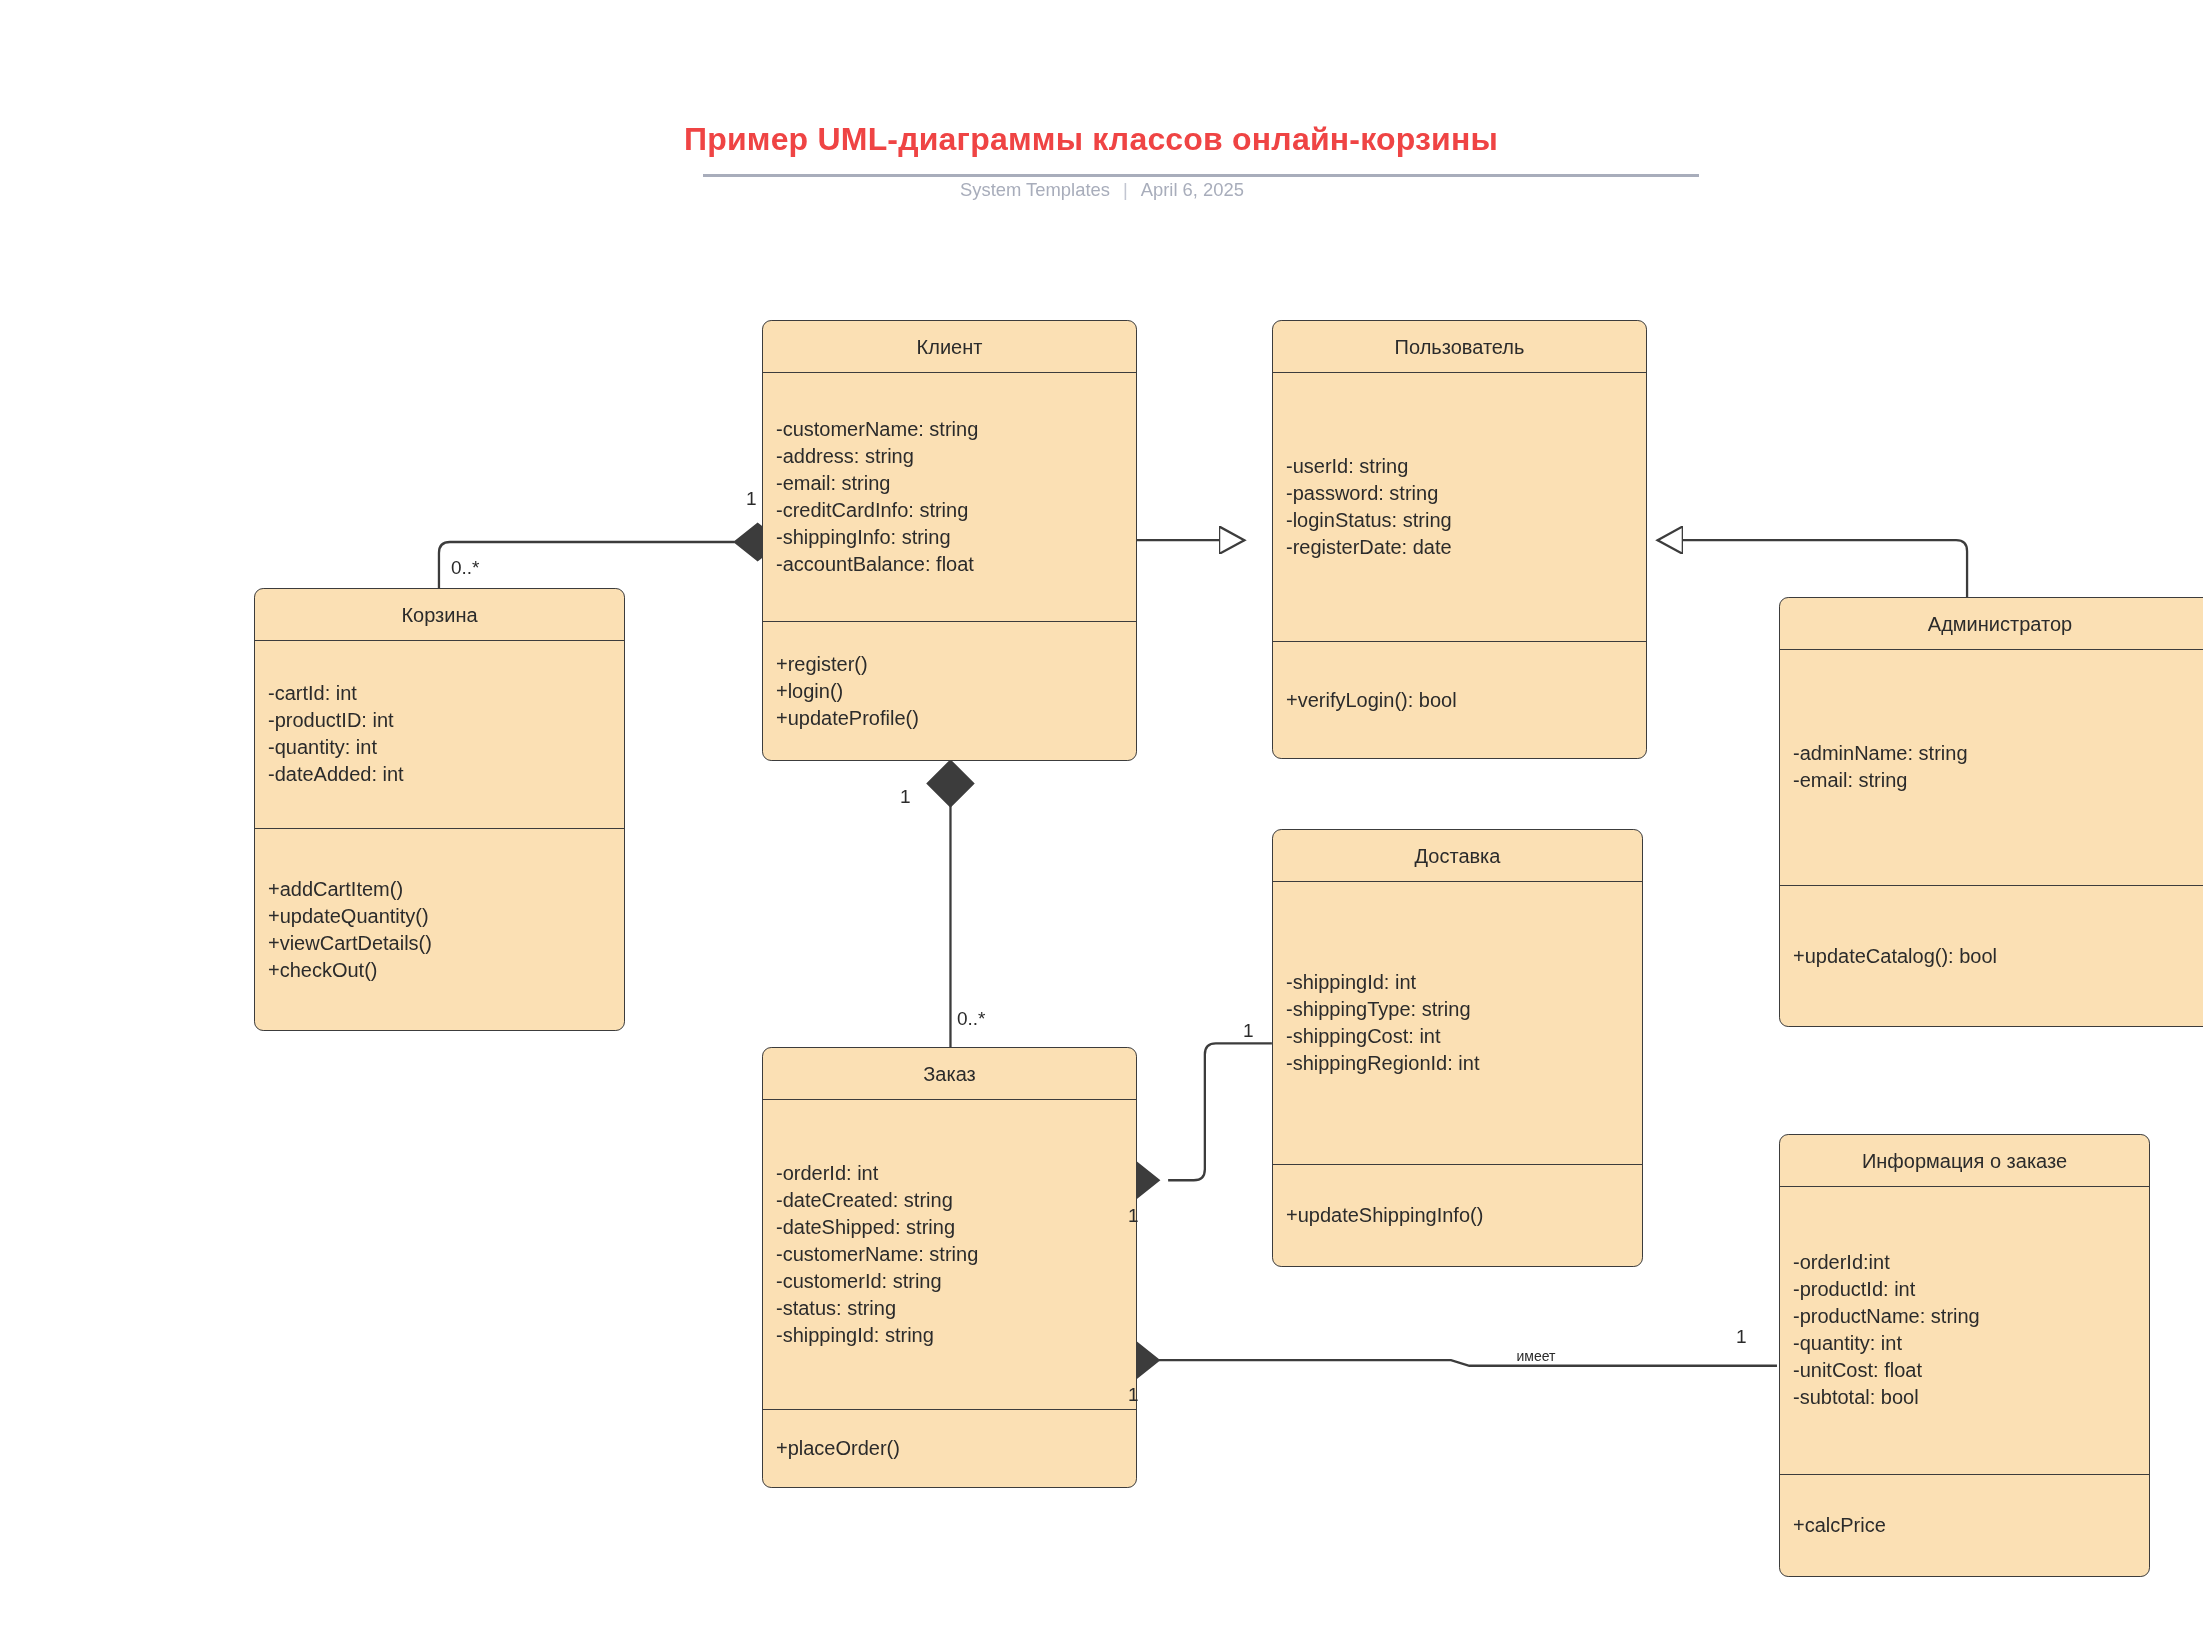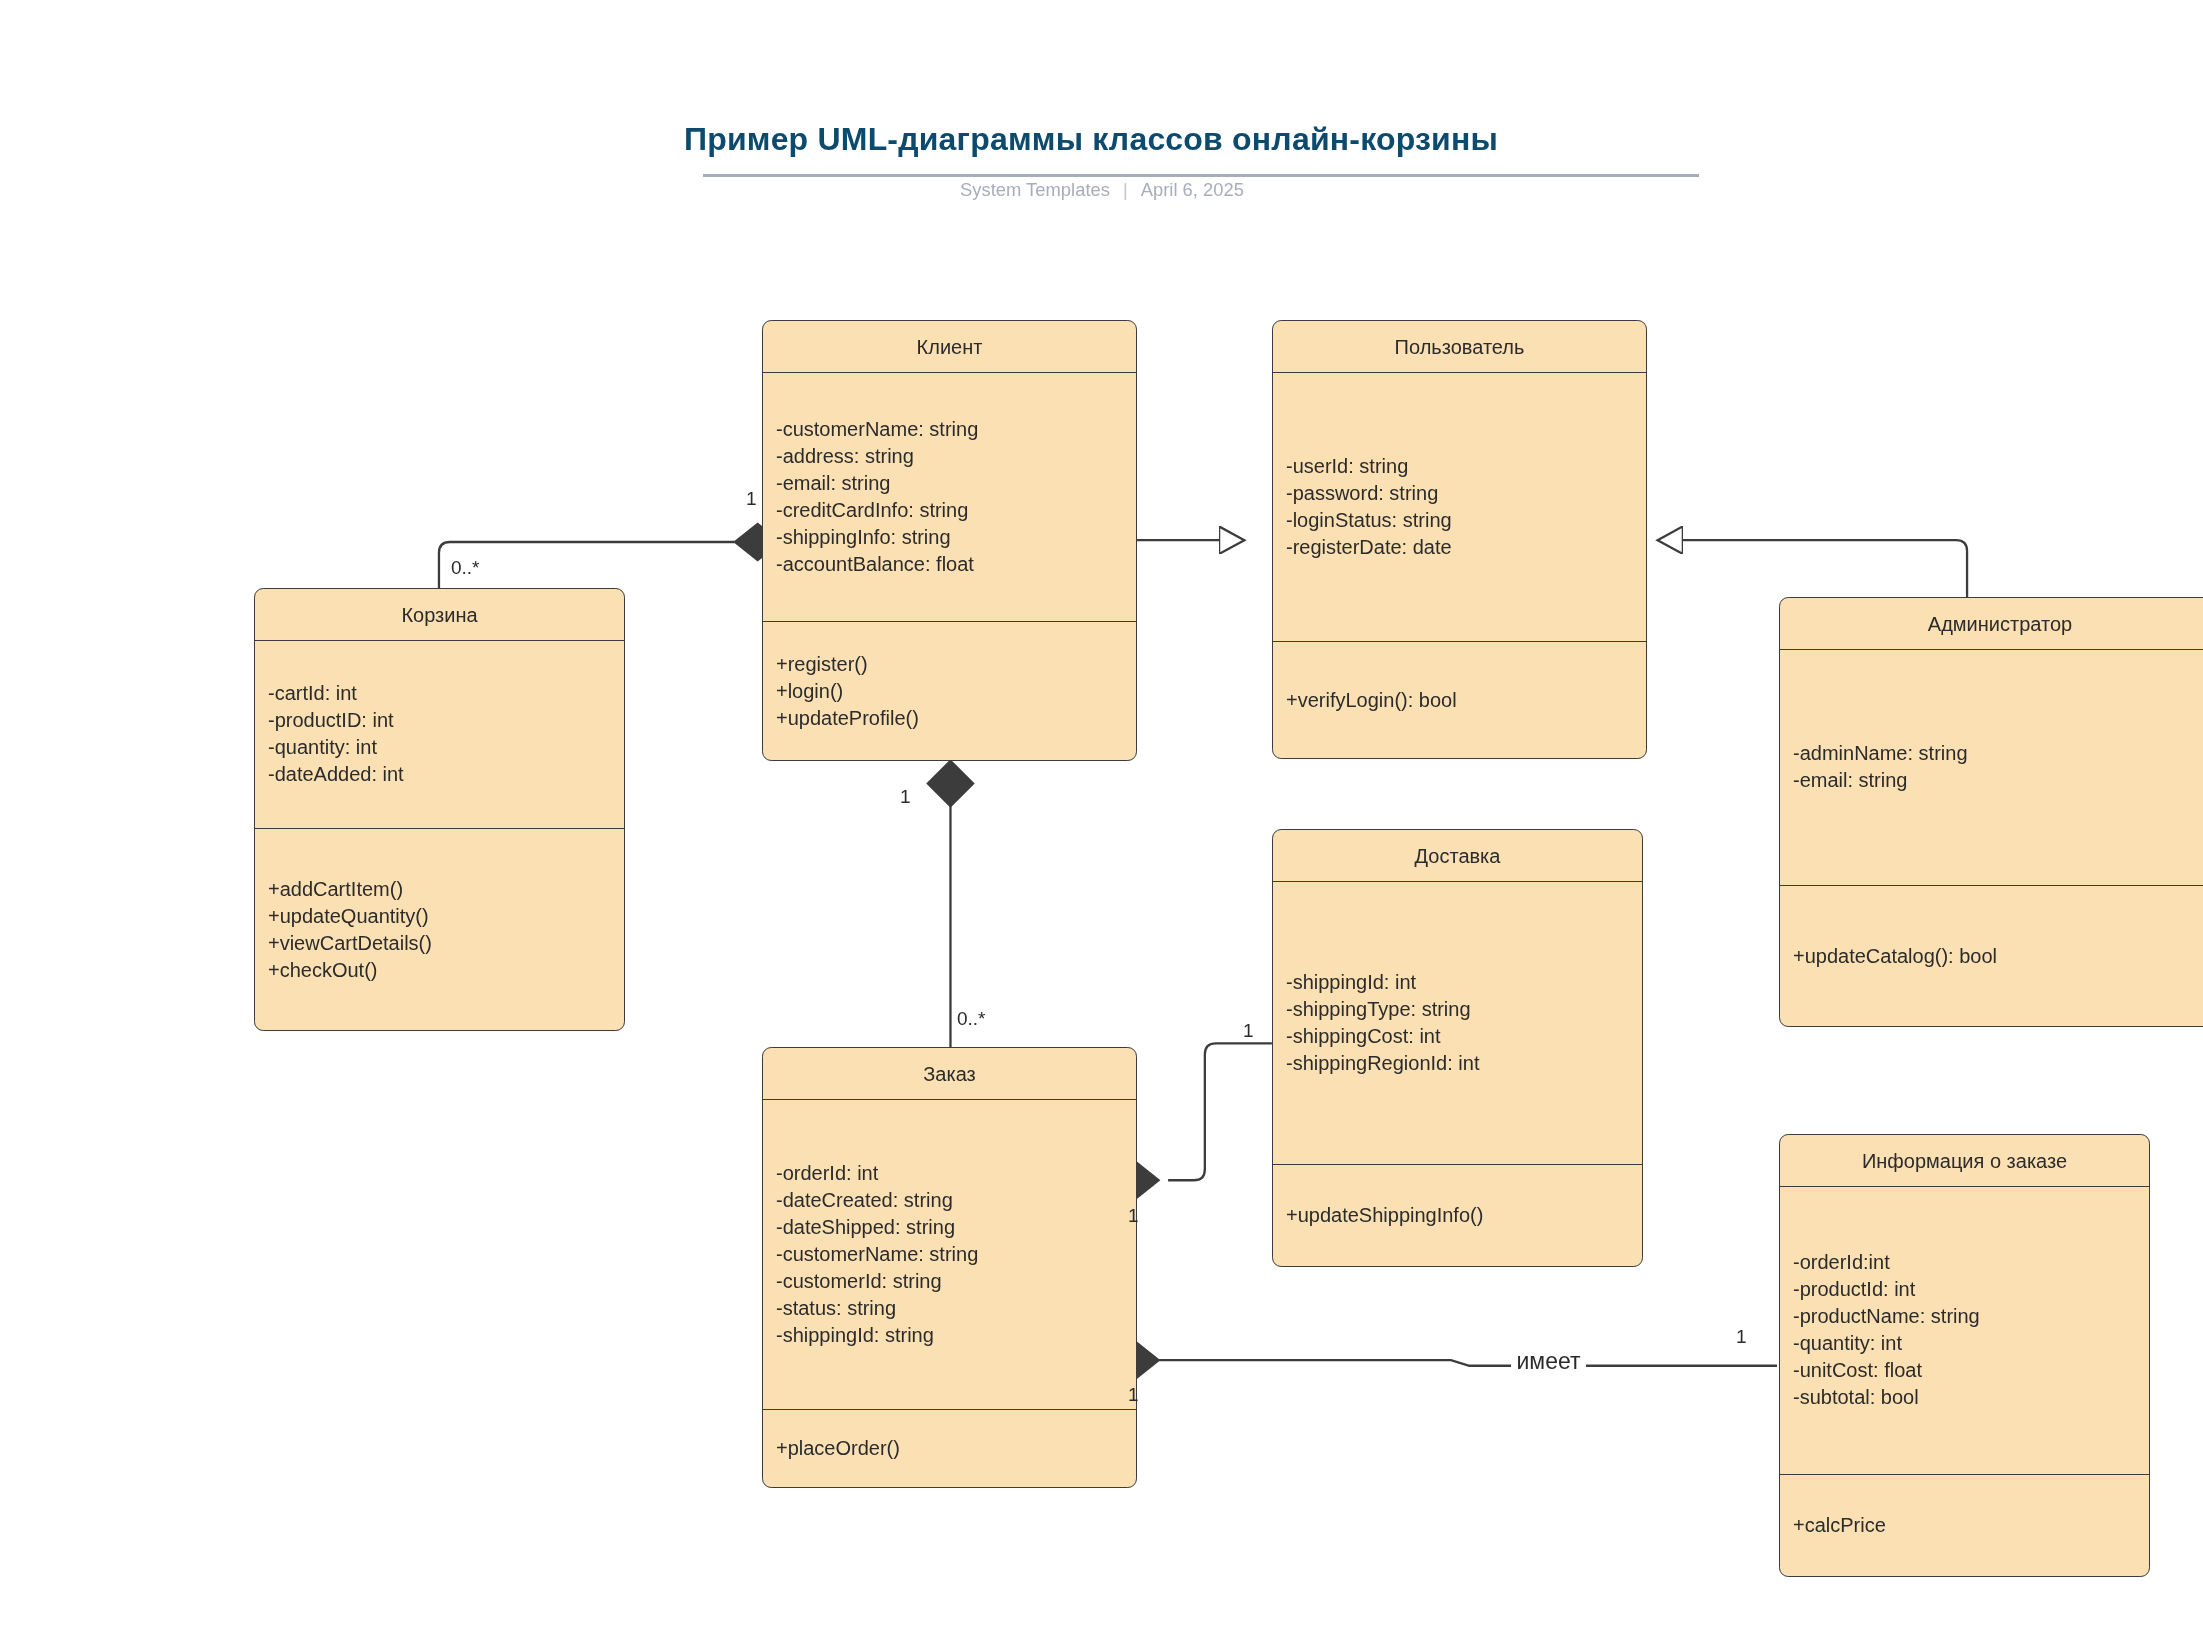--- a/index.html
+++ b/index.html
@@ -24,21 +24,21 @@
     height: 220px;
   }
   #doc-title {
     position: absolute;
     left: 0;
     top: 121px;
     width: 2182px;
     text-align: center;
     font-size: 32px;
     font-weight: bold;
-    color: #0c4a6e;
+    color: #ef4444;
     letter-spacing: 0.2px;
   }
   #title-rule {
     position: absolute;
     left: 703px;
     top: 174px;
     width: 996px;
     height: 2.8px;
     background: #a8adbb;
   }
@@ -120,21 +120,21 @@
 
   
   .mult {
     position: absolute;
     font-size: 19px;
     color: #2b2b2b;
     white-space: pre;
   }
   .edge-label {
     position: absolute;
-    font-size: 23px;
+    font-size: 14px;
     color: #2b2b2b;
     background: #ffffff;
     padding: 0 5.5px;
     white-space: pre;
   }
 </style>
 </head>
 <body>
 
 <div id="header">

